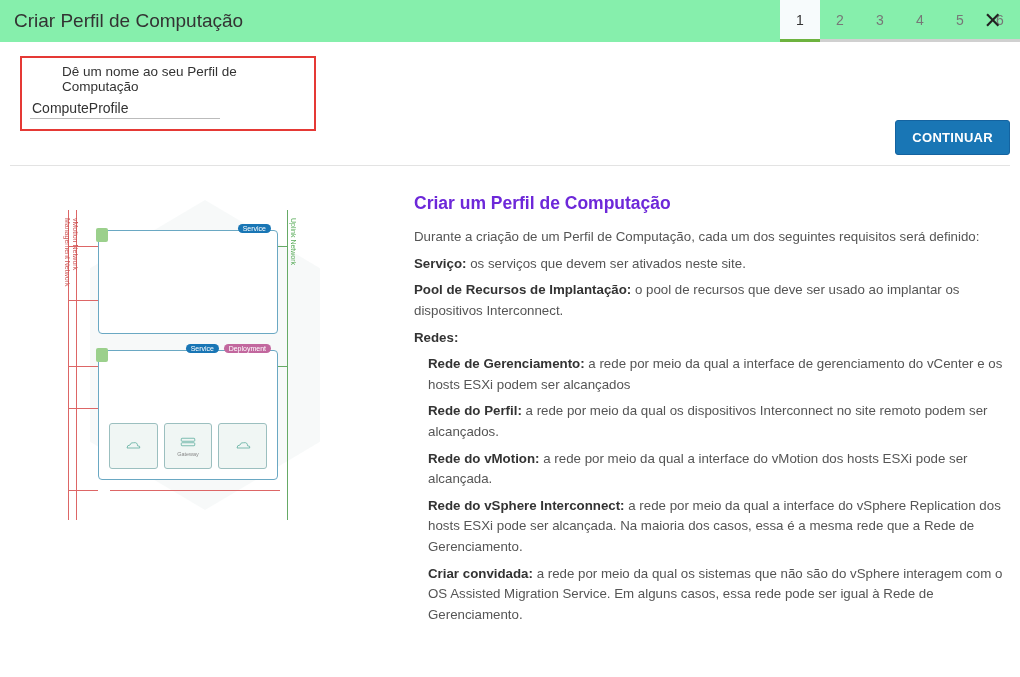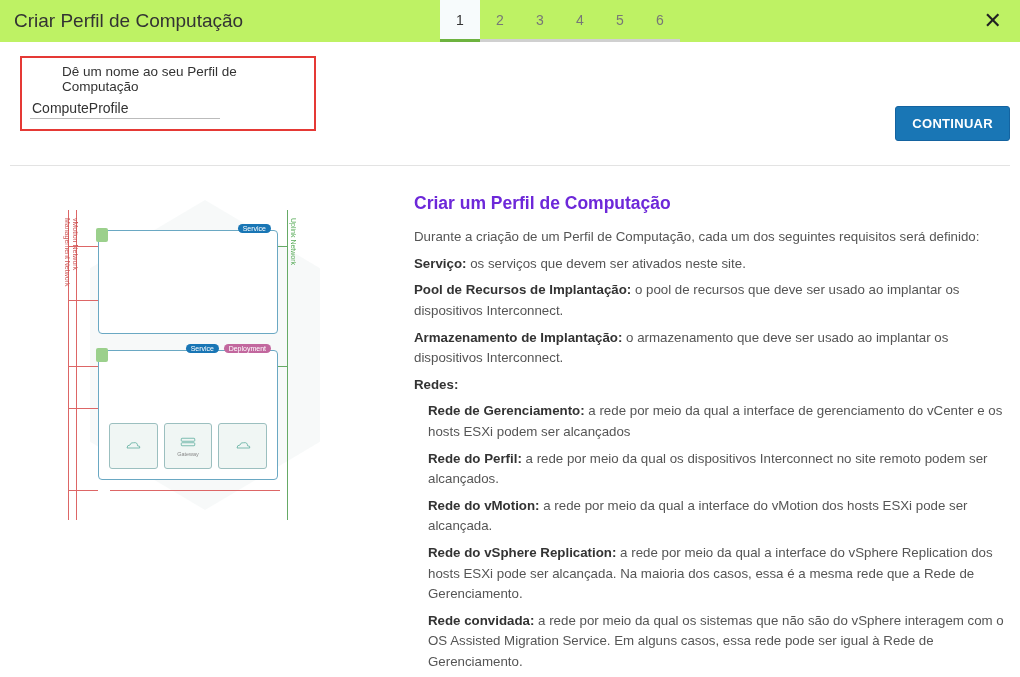--- a/index.html
+++ b/index.html
@@ -1,22 +1,23 @@
 <!DOCTYPE html>
 <html><head>
 <meta charset="utf-8">
 <style>
   * { box-sizing: border-box; margin: 0; padding: 0; }
   html, body { width: 1020px; height: 677px; font-family: "Segoe UI", Arial, sans-serif; background: #fff; color: #333; }
   .header {
     display: flex;
     align-items: center;
-    background: #bef264;
+    background: #86efac;
     height: 42px;
     position: relative;
+    justify-content: space-between;
   }
   .header-title {
     font-size: 19px;
     font-weight: 300;
     color: #333;
     padding-left: 14px;
     flex: 0 0 440px;
   }
   .steps { display: flex; height: 100%; }
   .step {
@@ -60,21 +61,21 @@
     font-size: 14px;
     padding: 2px 2px;
     width: 190px;
     outline: none;
     color: #333;
     background: transparent;
   }
   .continue-btn {
     position: absolute;
     right: 0px;
-    bottom: 24px;
+    bottom: 10px;
     background: #1976b5;
     color: #fff;
     border: 1px solid #1463a0;
     font-size: 13px;
     font-weight: 600;
     padding: 9px 16px;
     border-radius: 3px;
     letter-spacing: 0.3px;
     cursor: pointer;
   }
@@ -216,24 +217,23 @@
       </div>
     </div>
   </div>
 
   <div class="text-col">
     <h2>Criar um Perfil de Computação</h2>
     <p>Durante a criação de um Perfil de Computação, cada um dos seguintes requisitos será definido:</p>
 
     <p><strong>Serviço:</strong><span> os serviços que devem ser ativados neste site.</span></p>
     <p><strong>Pool de Recursos de Implantação:</strong><span> o pool de recursos que deve ser usado ao implantar os dispositivos Interconnect.</span></p>
-    <p><strong>Armazenamento de Implantação:</strong><span> o armazenamento que deve ser usado ao implantar os dispositivos Interconnect.</span></p>
     <p><strong>Redes:</strong><span></span></p>
 
     <p class="indent"><strong>Rede de Gerenciamento:</strong><span> a rede por meio da qual a interface de gerenciamento do vCenter e os hosts ESXi podem ser alcançados</span></p>
     <p class="indent"><strong>Rede do Perfil:</strong><span> a rede por meio da qual os dispositivos Interconnect no site remoto podem ser alcançados.</span></p>
     <p class="indent"><strong>Rede do vMotion:</strong><span> a rede por meio da qual a interface do vMotion dos hosts ESXi pode ser alcançada.</span></p>
-    <p class="indent"><strong>Rede do vSphere Replication:</strong><span> a rede por meio da qual a interface do vSphere Replication dos hosts ESXi pode ser alcançada. Na maioria dos casos, essa é a mesma rede que a Rede de Gerenciamento.</span></p>
-    <p class="indent"><strong>Rede convidada:</strong><span> a rede por meio da qual os sistemas que não são do vSphere interagem com o OS Assisted Migration Service. Em alguns casos, essa rede pode ser igual à Rede de Gerenciamento.</span></p>
+    <p class="indent"><strong>Rede do vSphere Interconnect:</strong><span> a rede por meio da qual a interface do vSphere Replication dos hosts ESXi pode ser alcançada. Na maioria dos casos, essa é a mesma rede que a Rede de Gerenciamento.</span></p>
+    <p class="indent"><strong>Criar convidada:</strong><span> a rede por meio da qual os sistemas que não são do vSphere interagem com o OS Assisted Migration Service. Em alguns casos, essa rede pode ser igual à Rede de Gerenciamento.</span></p>
 
   </div>
 
 </div>
 
 </body></html>

